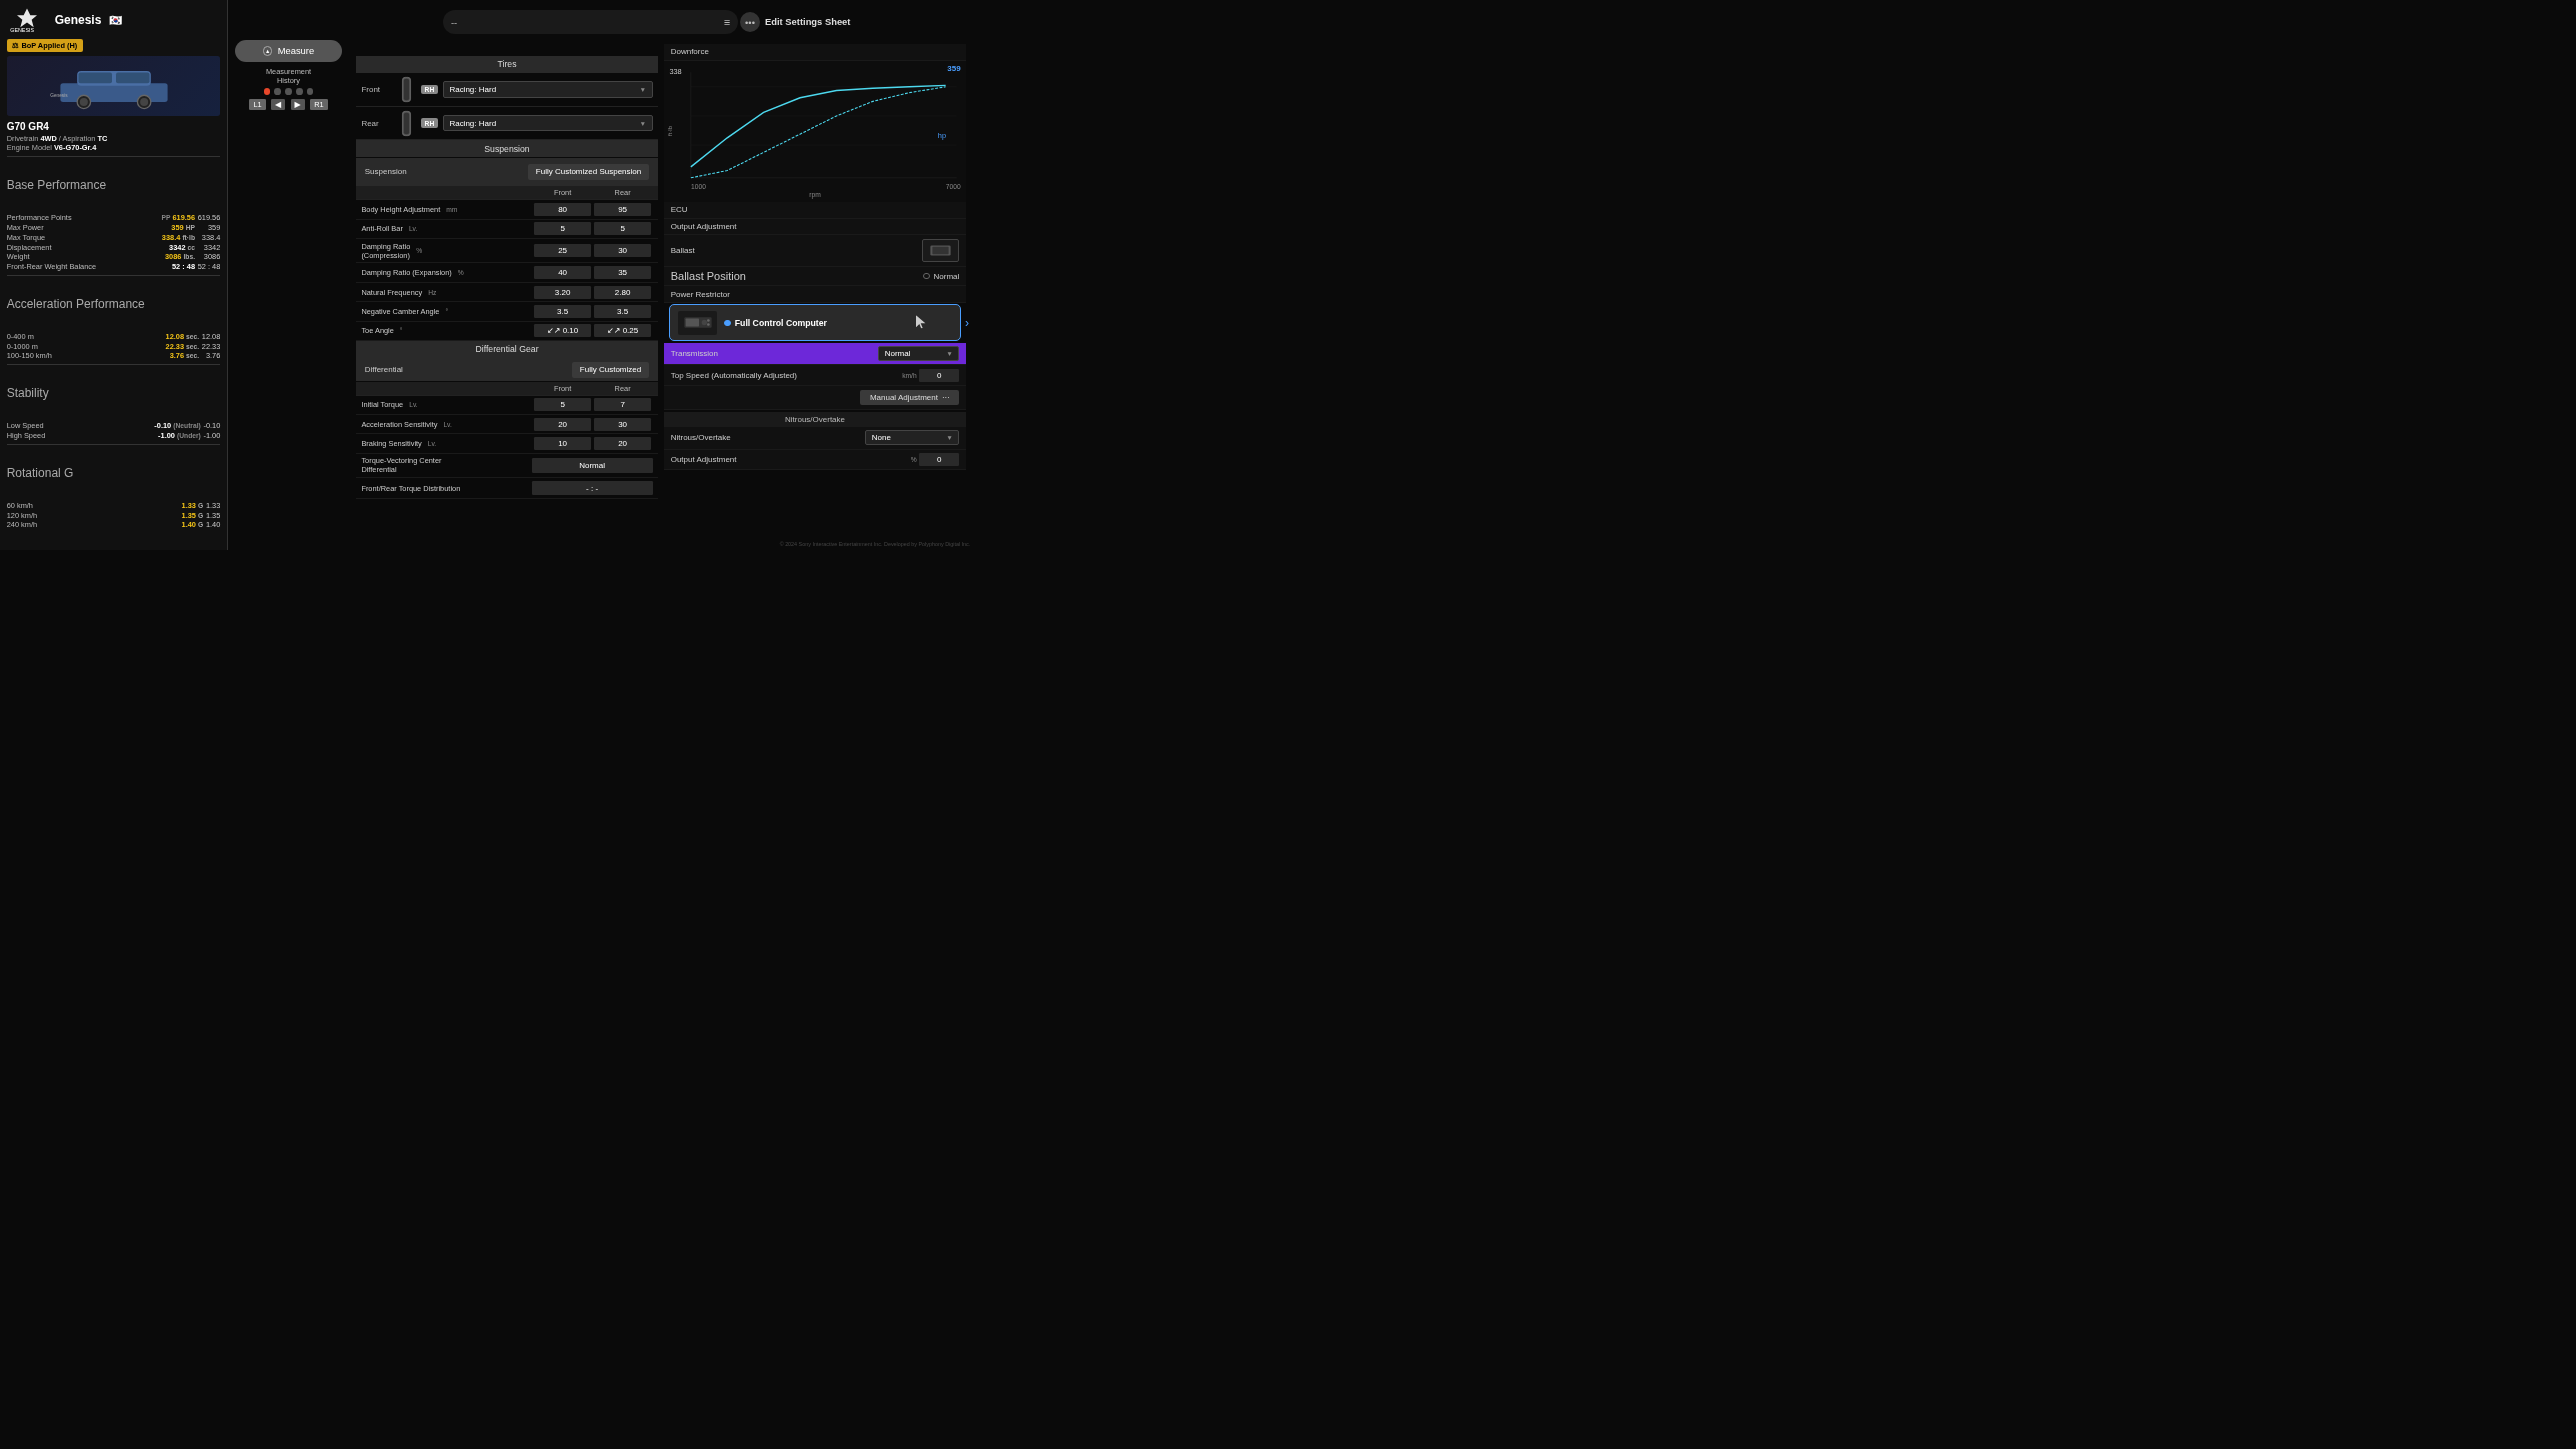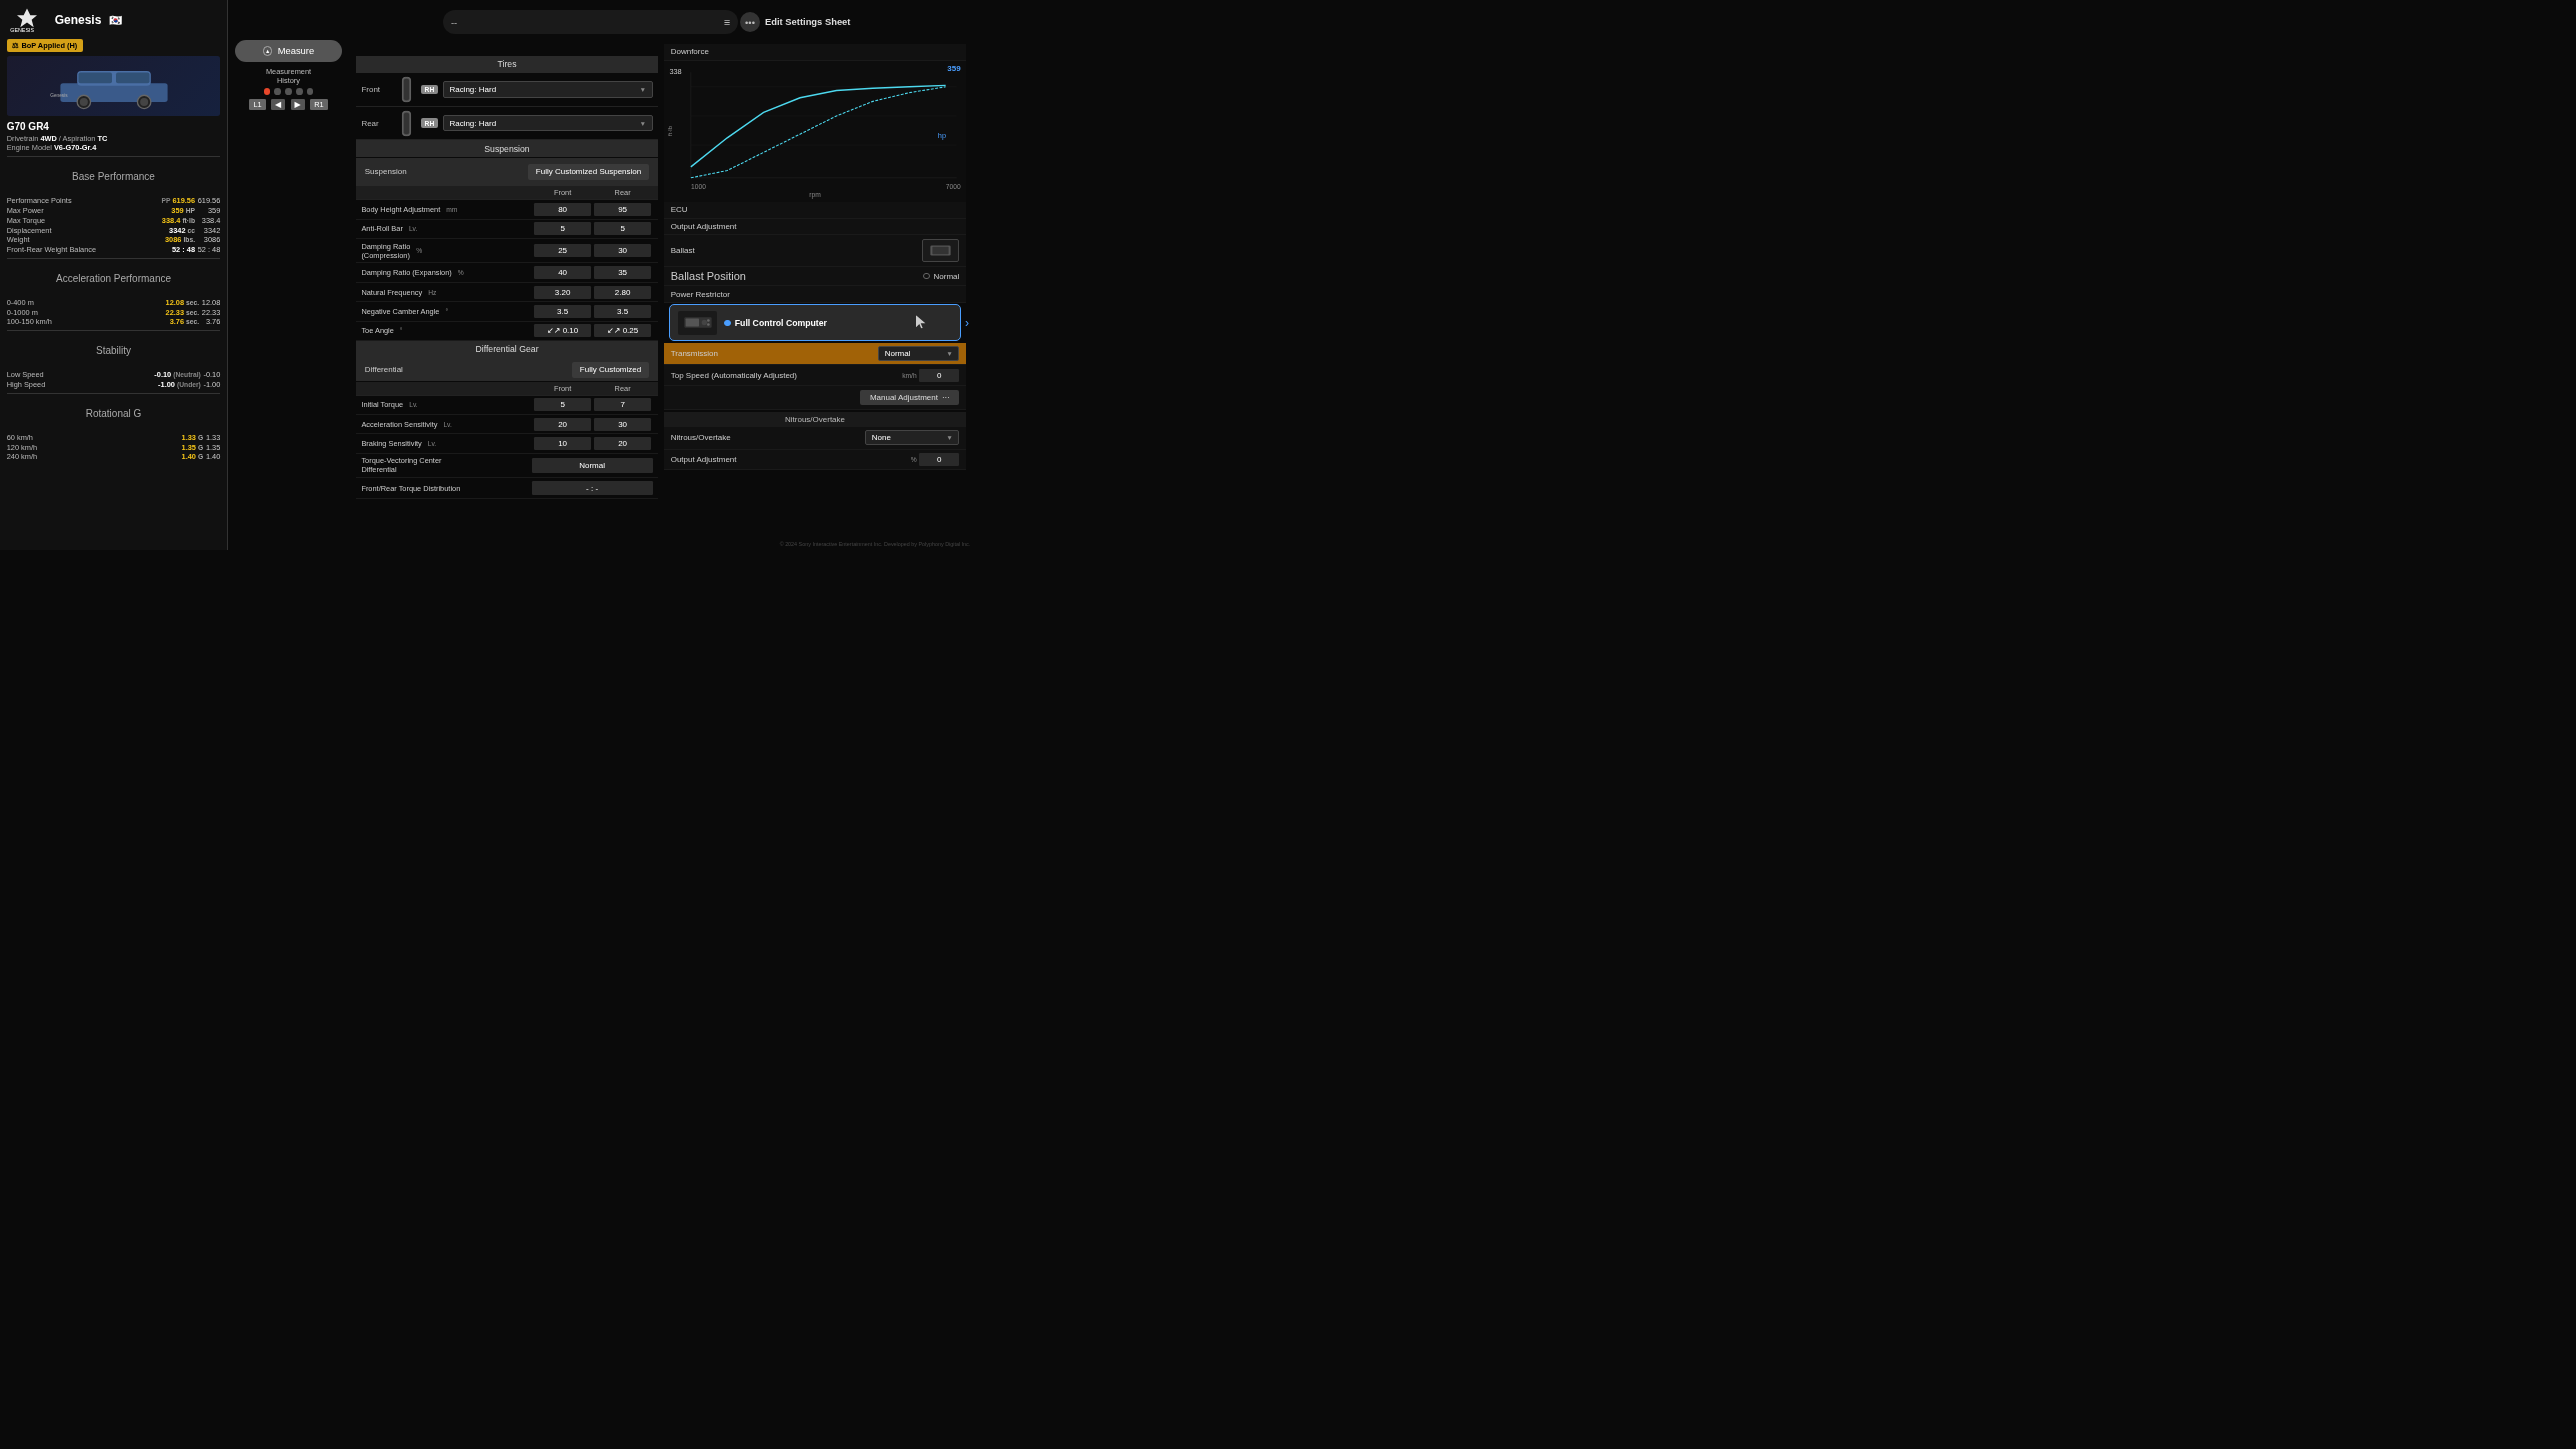--- a/index.html
+++ b/index.html
@@ -100,24 +100,23 @@
       font-weight: bold;
     }
 
     .section-divider {
       border: none;
       border-top: 0.7px solid #333;
       margin: 4px 0;
     }
 
     .section-title {
-      text-align: center;
       color: #aaa;
-      font-size: 10px;
-      margin: 14px 0;
+      font-size: 12px;
+      margin: 21px 0;
     }
 
     .stats-grid {
       display: grid;
       grid-template-columns: 1fr auto auto;
       gap: 0.7px 2.7px;
       font-size: 7.4px;
     }
 
     .stat-label { color: #bbb; }
@@ -876,21 +875,21 @@
 
     <div style="position:absolute;right:34px;top:50%;transform:translateY(-50%);">
       <svg width="9.4" height="13.4" viewBox="0 0 14 20">
         <polygon points="0,0 0,18 5,13 8,20 10,19 7,12 14,12" fill="#ccc"></polygon>
       </svg>
     </div>
 
     <div style="position:absolute;right:-9.4px;top:50%;transform:translateY(-50%);color:#4a9eff;font-size:12px;">›</div>
   </div>
 
-  <div style="display:flex;align-items:center;padding:3.4px 6.7px;border-bottom:0.7px solid #1a1a1a;background:#a16207;">
+  <div style="display:flex;align-items:center;padding:3.4px 6.7px;border-bottom:0.7px solid #1a1a1a;background:#6d28d9;">
     <span style="flex:1;color:#ccc;font-size:8px;">Transmission</span>
     <div class="dropdown-value">
       <span>Normal</span>
       <span class="dropdown-arrow">▼</span>
     </div>
   </div>
 
   <div style="display:flex;align-items:center;padding:3.4px 6.7px;border-bottom:0.7px solid #1a1a1a;background:#111;">
     <span style="flex:1;color:#ccc;font-size:8px;">Top Speed (Automatically Adjusted)</span>
     <span style="color:#888;font-size:6.7px;margin-right:2.7px;">km/h</span>

